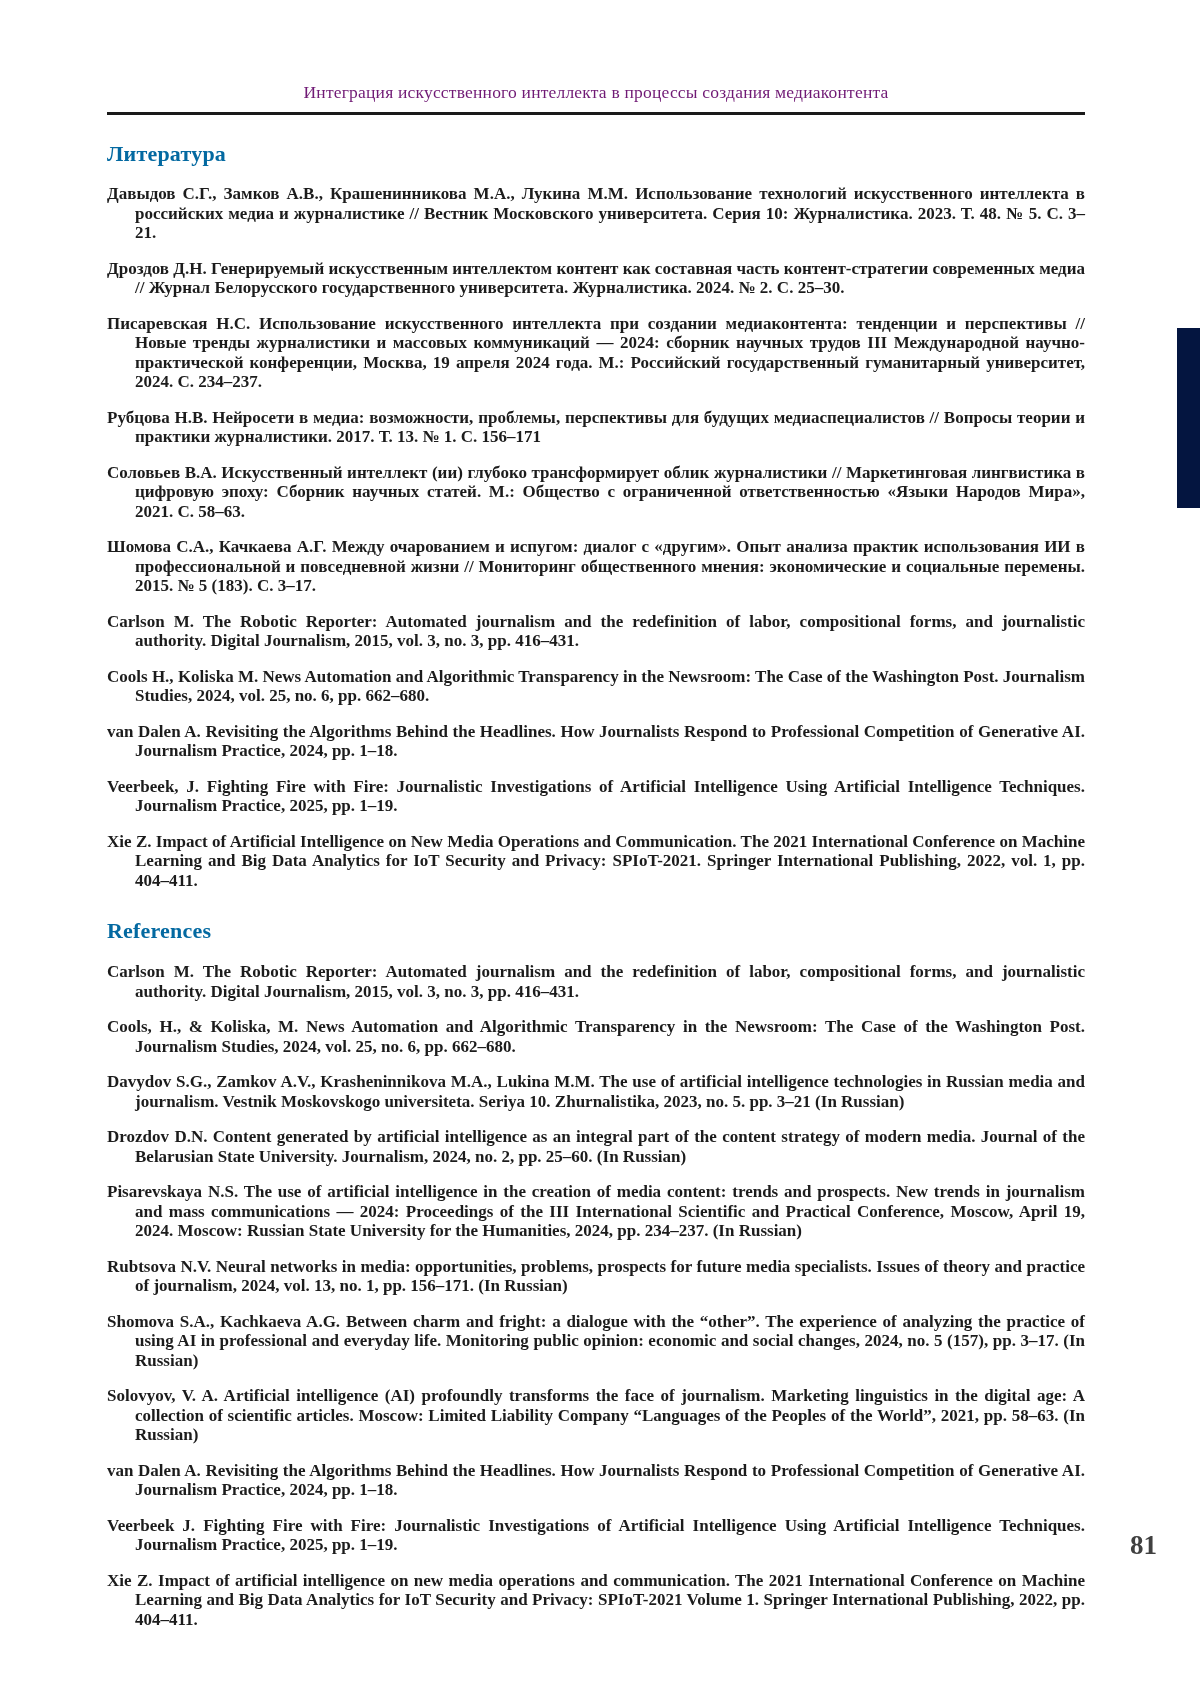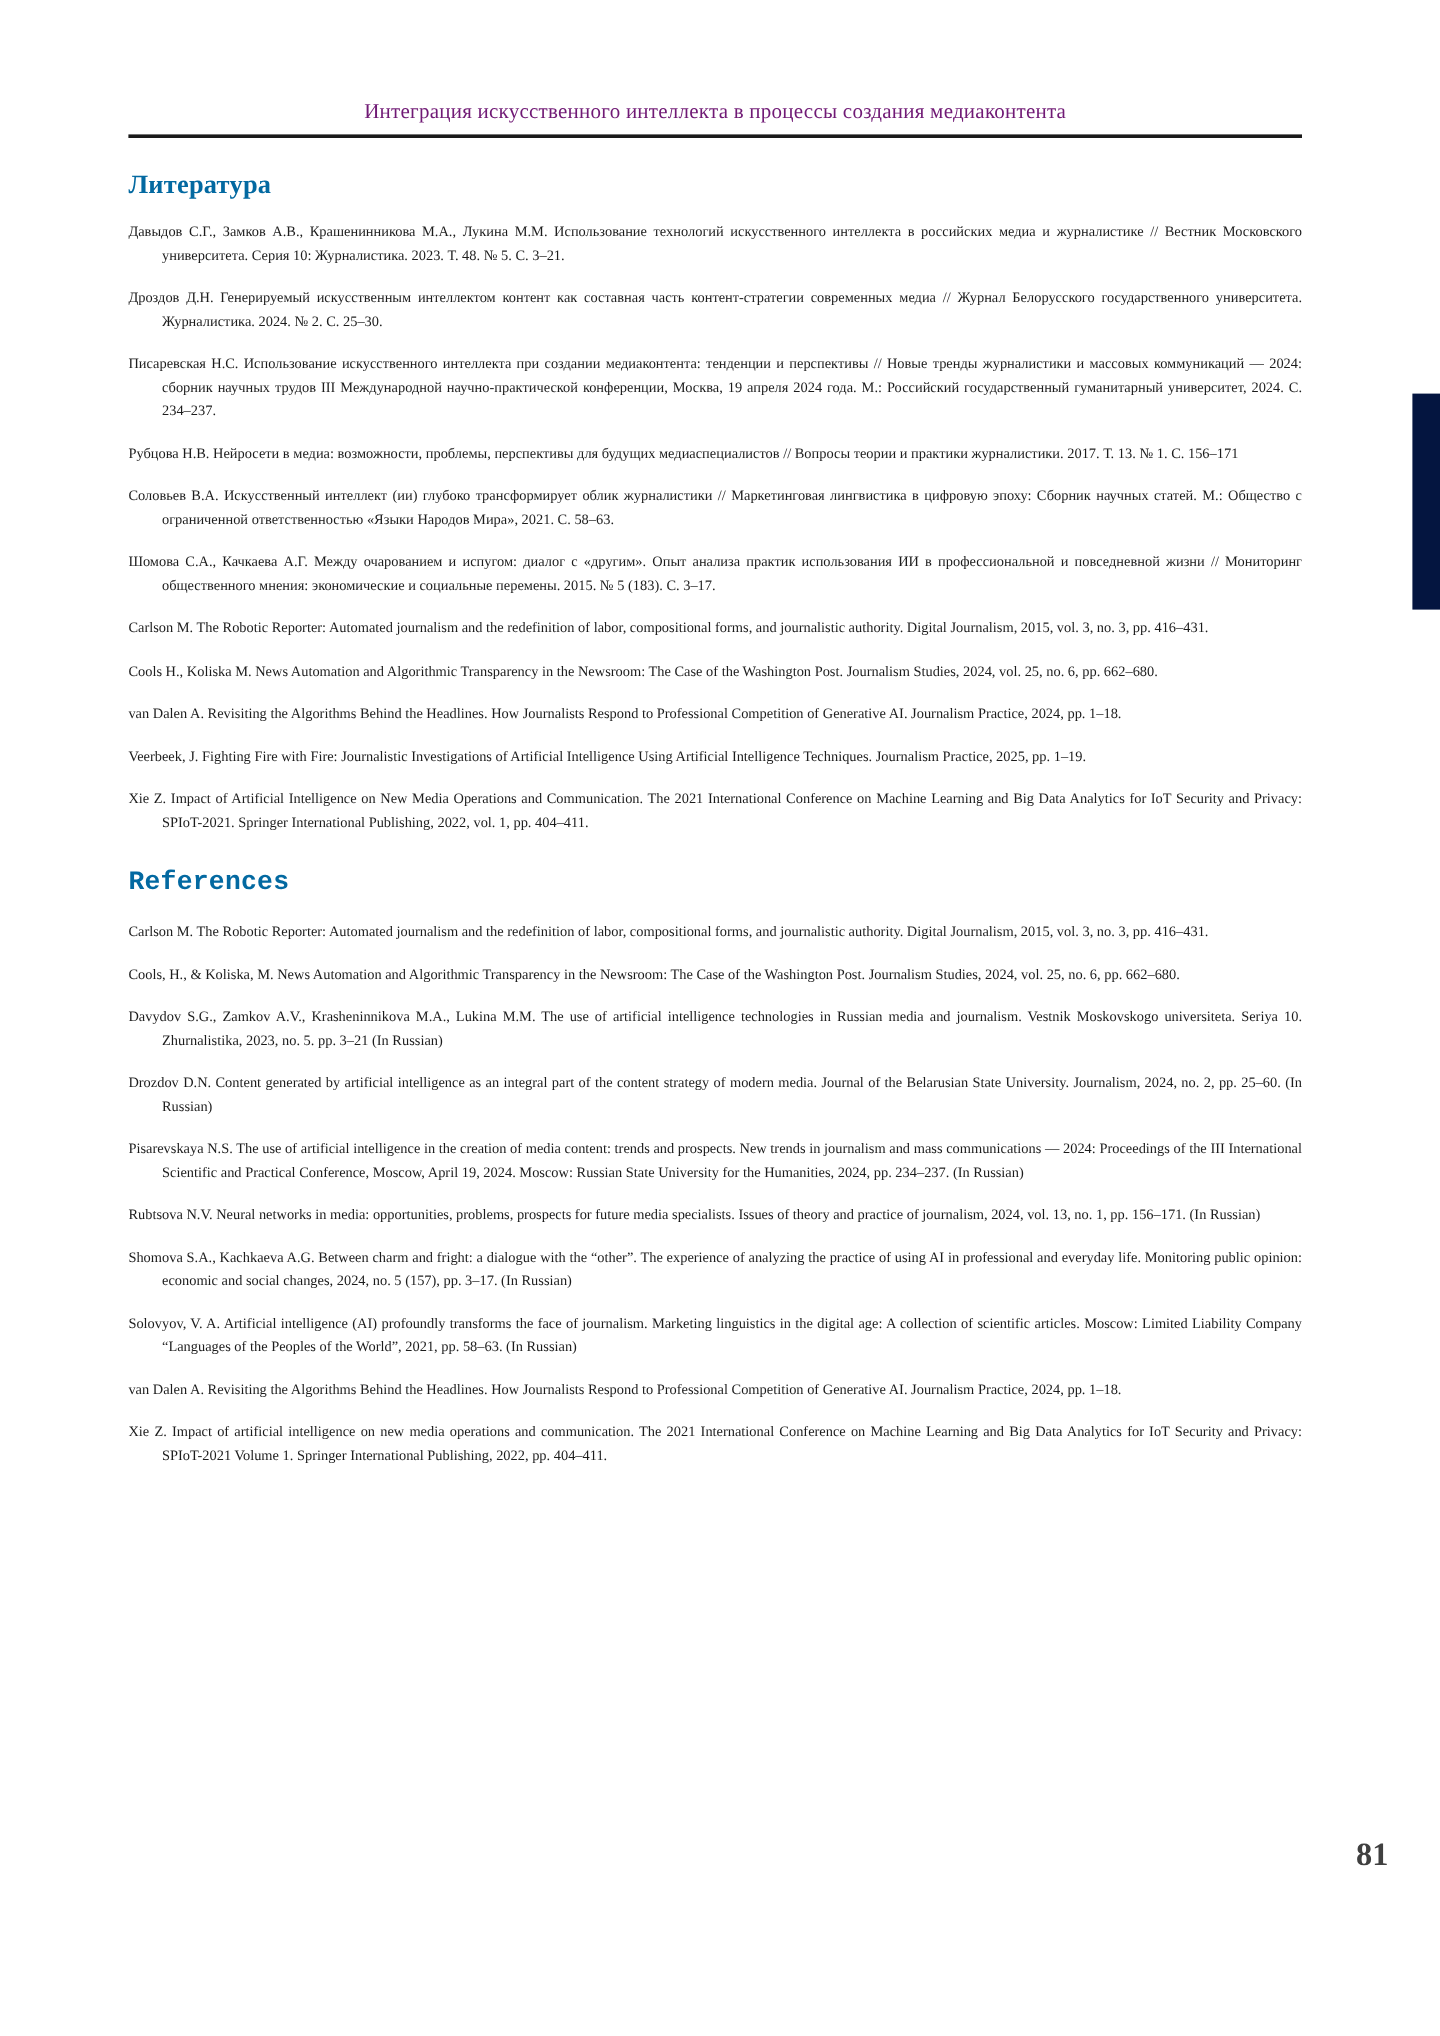--- a/index.html
+++ b/index.html
@@ -39,29 +39,29 @@
     font-size: 22px;
     line-height: 26px;
     font-weight: bold;
     color: #0369a1;
     margin: 26px 0 17px 0;
     letter-spacing: 0.2px;
   }
   .section-heading.second {
     margin-top: 28px;
     margin-bottom: 18px;
-    font-family: Liberation Mono, monospace;
   }
   .ref-list p.ref {
     margin: 16px 0 12px 0;
-    font-size: 12px;
+    font-size: 17px;
     line-height: 19.5px;
     text-align: justify;
     padding-left: 28px;
     text-indent: -28px;
+    font-weight: bold;
   }
   .page-number {
     position: absolute;
     top: 1531px;
     right: 43px;
     font-size: 27px;
     line-height: 28px;
     font-weight: bold;
     color: #404040;
   }
@@ -106,20 +106,21 @@
     <div class="ref-list">
       <p class="ref">Carlson M. The Robotic Reporter: Automated journalism and the redefinition of labor, compositional forms, and journalistic authority. Digital Journalism, 2015, vol. 3, no. 3, pp. 416–431.</p>
       <p class="ref">Cools, H., &amp; Koliska, M. News Automation and Algorithmic Transparency in the Newsroom: The Case of the Washington Post. Journalism Studies, 2024, vol. 25, no. 6, pp. 662–680.</p>
       <p class="ref">Davydov S.G., Zamkov A.V., Krasheninnikova M.A., Lukina M.M. The use of artificial intelligence technologies in Russian media and journalism. Vestnik Moskovskogo universiteta. Seriya 10. Zhurnalistika, 2023, no. 5. pp. 3–21 (In Russian)</p>
       <p class="ref">Drozdov D.N. Content generated by artificial intelligence as an integral part of the content strategy of modern media. Journal of the Belarusian State University. Journalism, 2024, no. 2, pp. 25–60. (In Russian)</p>
       <p class="ref">Pisarevskaya N.S. The use of artificial intelligence in the creation of media content: trends and prospects. New trends in journalism and mass communications — 2024: Proceedings of the III International Scientific and Practical Conference, Moscow, April 19, 2024. Moscow: Russian State University for the Humanities, 2024, pp. 234–237. (In Russian)</p>
       <p class="ref">Rubtsova N.V. Neural networks in media: opportunities, problems, prospects for future media specialists. Issues of theory and practice of journalism, 2024, vol. 13, no. 1, pp. 156–171. (In Russian)</p>
       <p class="ref">Shomova S.A., Kachkaeva A.G. Between charm and fright: a dialogue with the “other”. The experience of analyzing the practice of using AI in professional and everyday life. Monitoring public opinion: economic and social changes, 2024, no. 5 (157), pp. 3–17. (In Russian)</p>
       <p class="ref">Solovyov, V. A. Artificial intelligence (AI) profoundly transforms the face of journalism. Marketing linguistics in the digital age: A collection of scientific articles. Moscow: Limited Liability Company “Languages of the Peoples of the World”, 2021, pp. 58–63. (In Russian)</p>
       <p class="ref">van Dalen A. Revisiting the Algorithms Behind the Headlines. How Journalists Respond to Professional Competition of Generative AI. Journalism Practice, 2024, pp. 1–18.</p>
+      <p class="ref">Veerbeek J. Fighting Fire with Fire: Journalistic Investigations of Artificial Intelligence Using Artificial Intelligence Techniques. Journalism Practice, 2025, pp. 1–19.</p>
       <p class="ref">Xie Z. Impact of artificial intelligence on new media operations and communication. The 2021 International Conference on Machine Learning and Big Data Analytics for IoT Security and Privacy: SPIoT-2021 Volume 1. Springer International Publishing, 2022, pp. 404–411.</p>
     </div>
 
   </div>
 
   <div class="edge-tab"></div>
 
   <div class="page-number">81</div>
 
 </div>

